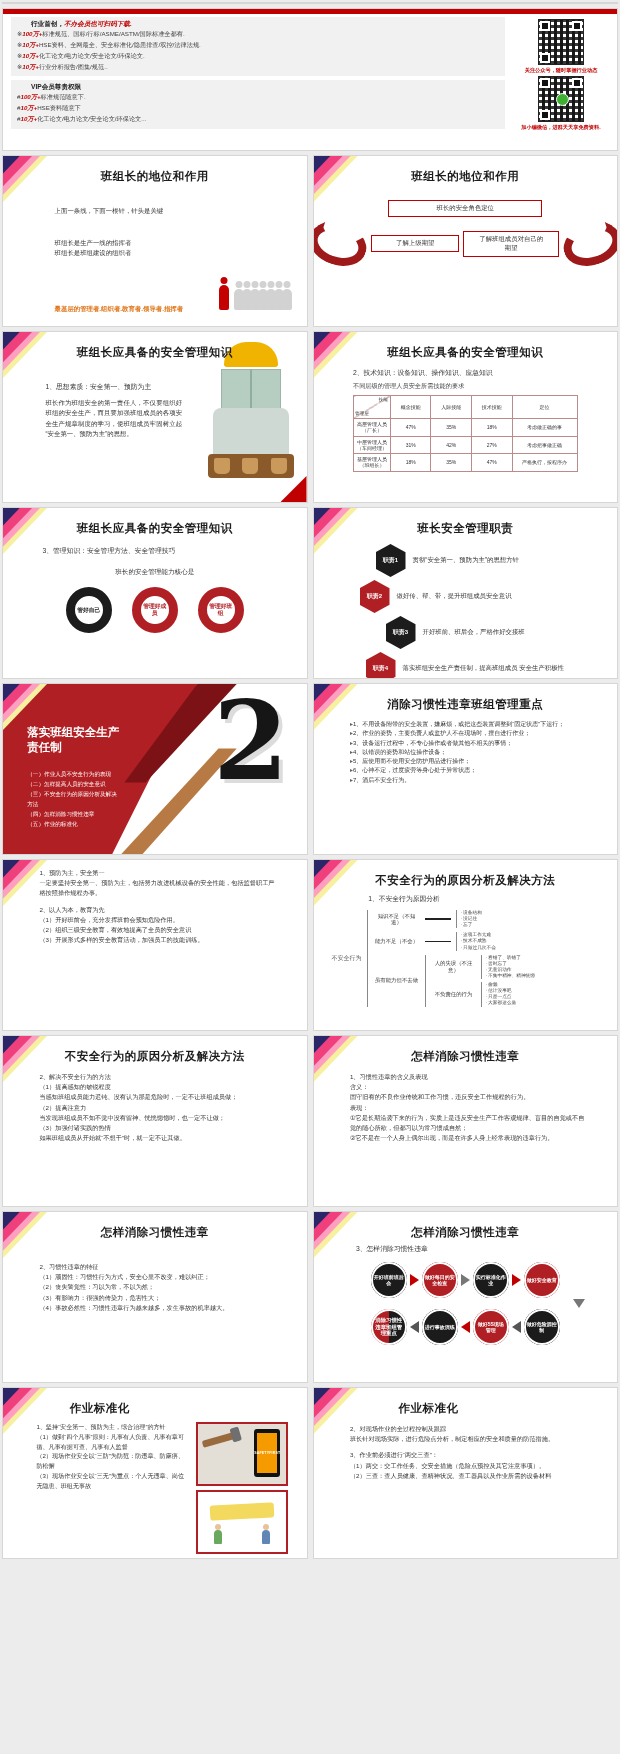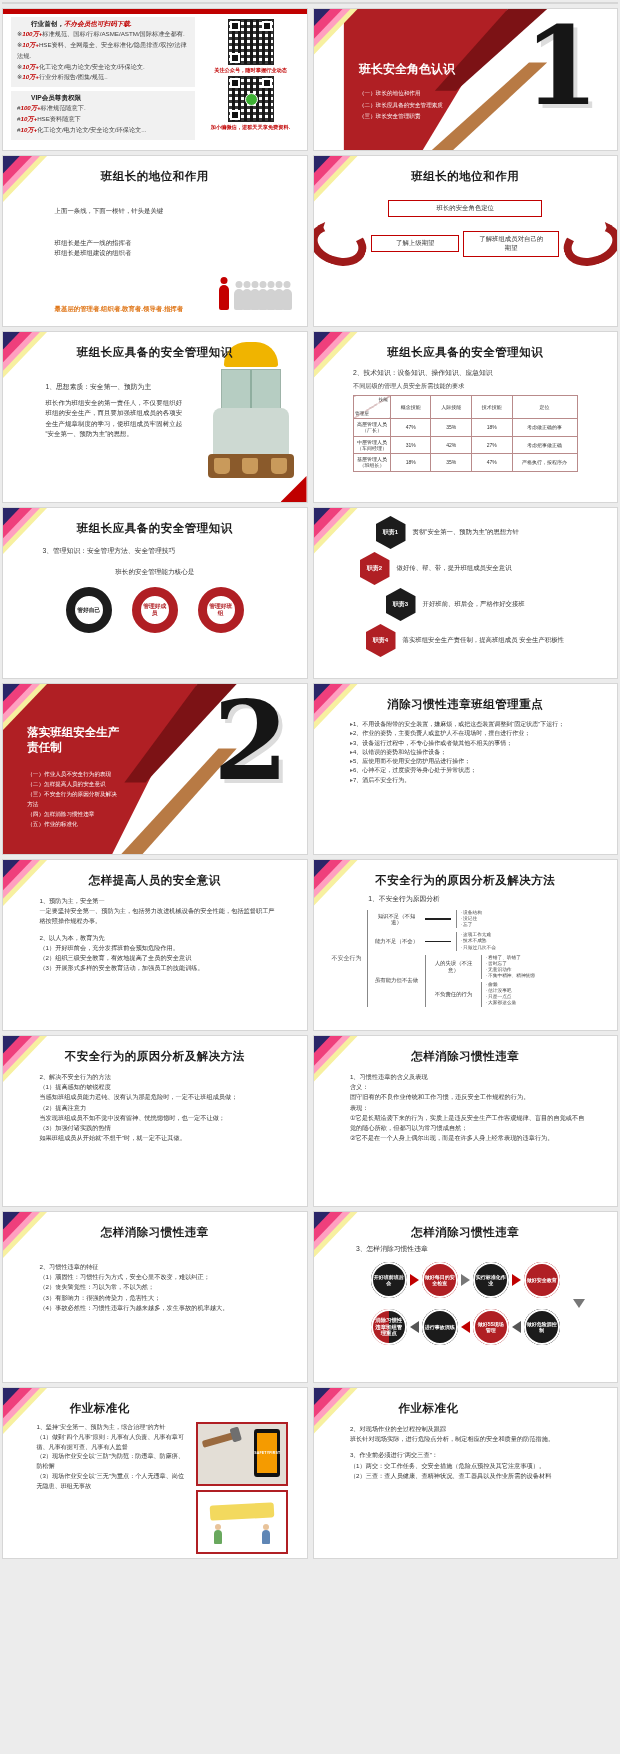--- a/index.html
+++ b/index.html
@@ -231,38 +231,20 @@
               <i class="fp b"></i>
               <i class="fp c"></i>
               <i class="wx"></i>
             </div>
           <div class="qr-cap">加小编微信，进群天天享免费资料.</div>
         </div>
       </div>
 
     </section>
 
-    <section class="slide divider d1">
-      <div class="corner">
-          <i class="c-y"></i>
-          <i class="c-p2"></i>
-          <i class="c-p1"></i>
-          <i class="c-n"></i>
-        </div>
-      <div class="red"></div>
-      <div class="dk"></div>
-      <div class="tan"></div>
-      <div class="dtitle">班长安全角色认识</div>
-      <div class="dlist">
-        <div>（一）班长的地位和作用</div>
-        <div>（二）班长应具备的安全管理素质</div>
-        <div>（三）班长安全管理职责</div>
-      </div>
-      <div class="numeral">1</div>
-    </section>
   </div>
 
   <div class="row2 r-std">
     <section class="slide">
       <div class="corner">
           <i class="c-y"></i>
           <i class="c-p2"></i>
           <i class="c-p1"></i>
           <i class="c-n"></i>
         </div>
@@ -395,20 +377,21 @@
       </div>
     </section>
 
     <section class="slide">
       <div class="corner">
           <i class="c-y"></i>
           <i class="c-p2"></i>
           <i class="c-p1"></i>
           <i class="c-n"></i>
         </div>
+      <div class="stitle">班长安全管理职责</div>
       <div style="margin-top:8px;">
         <div class="hexrow ml1">
           <span class="hex">职责1</span>
           <span class="duty-tx">贯彻“安全第一、预防为主”的思想方针</span>
         </div>
         <div class="hexrow ml2">
           <span class="hex red">职责2</span>
           <span class="duty-tx">做好传、帮、带，提升班组成员安全意识</span>
         </div>
         <div class="hexrow ml3">
@@ -466,21 +449,20 @@
   </div>
 
   <div class="row2 r-std">
     <section class="slide">
       <div class="corner">
           <i class="c-y"></i>
           <i class="c-p2"></i>
           <i class="c-p1"></i>
           <i class="c-n"></i>
         </div>
-      <div class="stitle">怎样提高人员的安全意识</div>
       <div class="body-col">
         <div class="b">1、预防为主，安全第一</div>
         <div class="b">一定要坚持安全第一、预防为主，包括努力改进机械设备的安全性能，包括监督职工严格按照操作规程办事。</div>
         <div class="gap"></div>
         <div class="b">2、以人为本，教育为先</div>
         <div class="b">（1）开好班前会，充分发挥班前会预知危险作用。</div>
         <div class="b">（2）组织三级安全教育，有效地提高了全员的安全意识</div>
         <div class="b">（3）开展形式多样的安全教育活动，加强员工的技能训练。</div>
       </div>
     </section>

